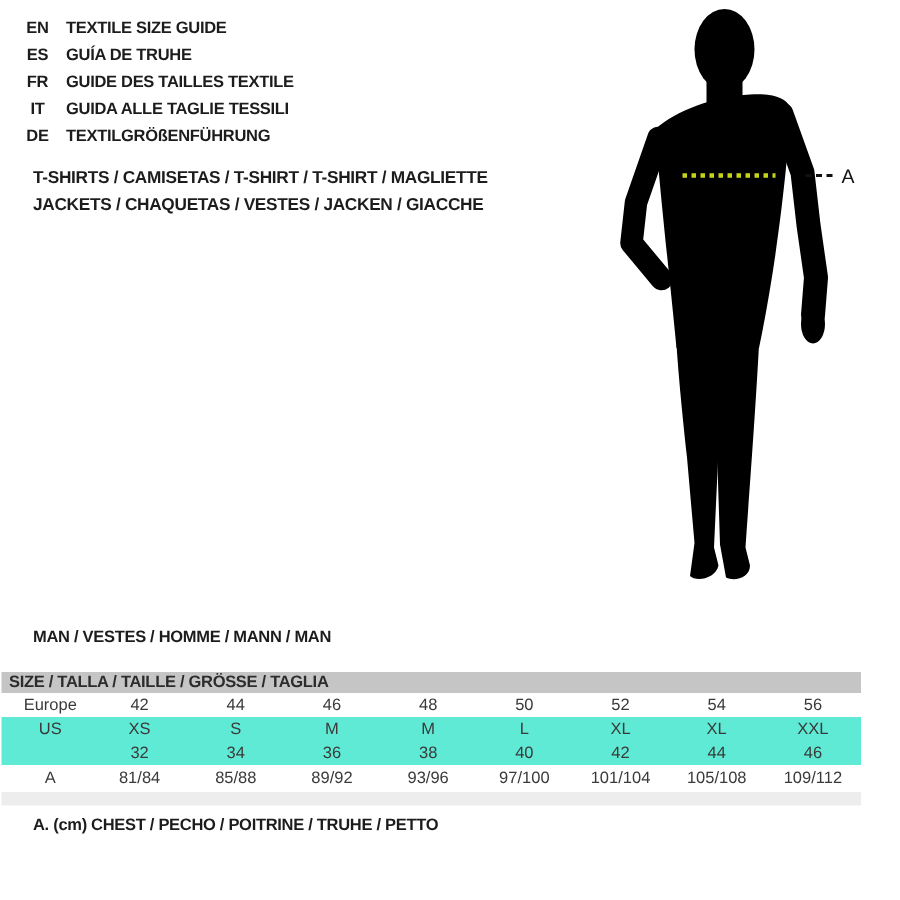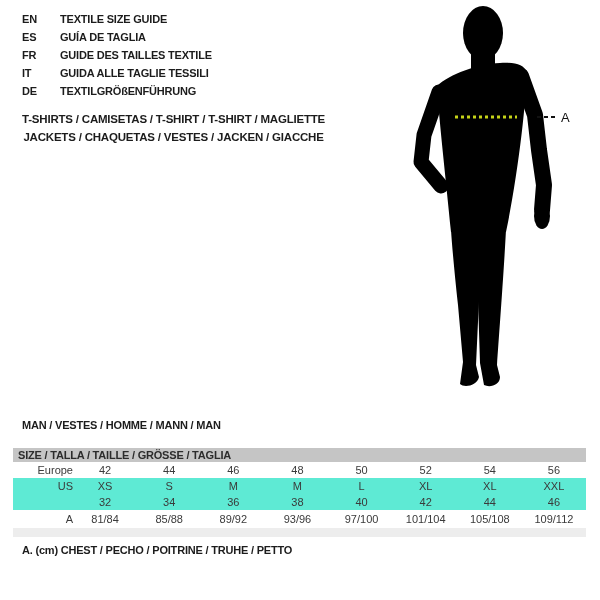--- a/index.html
+++ b/index.html
@@ -6,55 +6,55 @@
   .canvas {
     position: relative;
     width: 600px;
     height: 600px;
     background: #ffffff;
     font-family: "Liberation Sans", sans-serif;
     color: #1c1c1c;
     overflow: hidden;
   }
   
-  .lang-list { position: absolute; left: 22px; top: 10px; }
+  .lang-list { position: absolute; left: 6px; top: 10px; text-align: center; }
   .lang-row { display: flex; height: 18px; align-items: center; font-weight: 700; font-size: 11px; letter-spacing: -0.2px; }
   .lang-code { width: 38px; }
   
-  .products { position: absolute; left: 22px; top: 110px; font-weight: 700; font-size: 11.5px; line-height: 18px; letter-spacing: -0.2px; white-space: nowrap; text-align: center; }
+  .products { position: absolute; left: 22px; top: 110px; font-weight: 700; font-size: 11.5px; line-height: 18px; letter-spacing: -0.2px; white-space: nowrap; }
   
   .figure-svg { position: absolute; left: 405px; top: 0; }
   .figure-svg text { font-family: "Liberation Sans", sans-serif; }
   
   .section-title { position: absolute; left: 22px; top: 419px; font-weight: 700; font-size: 11px; letter-spacing: -0.2px; }
   
-  .size-table { position: absolute; left: 13px; top: 448px; width: 573px; font-size: 11px; }
+  .size-table { position: absolute; left: 1px; top: 448px; width: 573px; font-size: 11px; }
   .table-header { height: 14px; background: #c5c5c5; display: flex; align-items: center; padding-left: 5px; font-weight: 700; font-size: 11px; color: #2c2c2c; letter-spacing: -0.2px; }
   .table-row { display: grid; grid-template-columns: 60px repeat(8, 1fr); align-items: center; height: 16px; color: #3a3a3a; }
   .table-row.tall { height: 18px; }
   .table-row.shade { background: #5eead4; }
-  .table-row .row-label { padding-left: 5px; text-align: right; }
+  .table-row .row-label { padding-left: 5px; text-align: center; }
   .table-row .cell { text-align: center; }
   .table-strip { height: 9px; background: #ededed; }
   
   .footnote { position: absolute; left: 22px; top: 544px; font-weight: 700; font-size: 11px; letter-spacing: -0.2px; white-space: nowrap; }
 </style>
 </head>
 <body>
 
 <div class="canvas">
 
   <div class="lang-list">
     <div class="lang-row">
       <span class="lang-code">EN</span>
       <span class="lang-label">TEXTILE SIZE GUIDE</span>
     </div>
     <div class="lang-row">
       <span class="lang-code">ES</span>
-      <span class="lang-label">GUÍA DE TAGLIA</span>
+      <span class="lang-label">GUÍA DE TRUHE</span>
     </div>
     <div class="lang-row">
       <span class="lang-code">FR</span>
       <span class="lang-label">GUIDE DES TAILLES TEXTILE</span>
     </div>
     <div class="lang-row">
       <span class="lang-code">IT</span>
       <span class="lang-label">GUIDA ALLE TAGLIE TESSILI</span>
     </div>
     <div class="lang-row">

